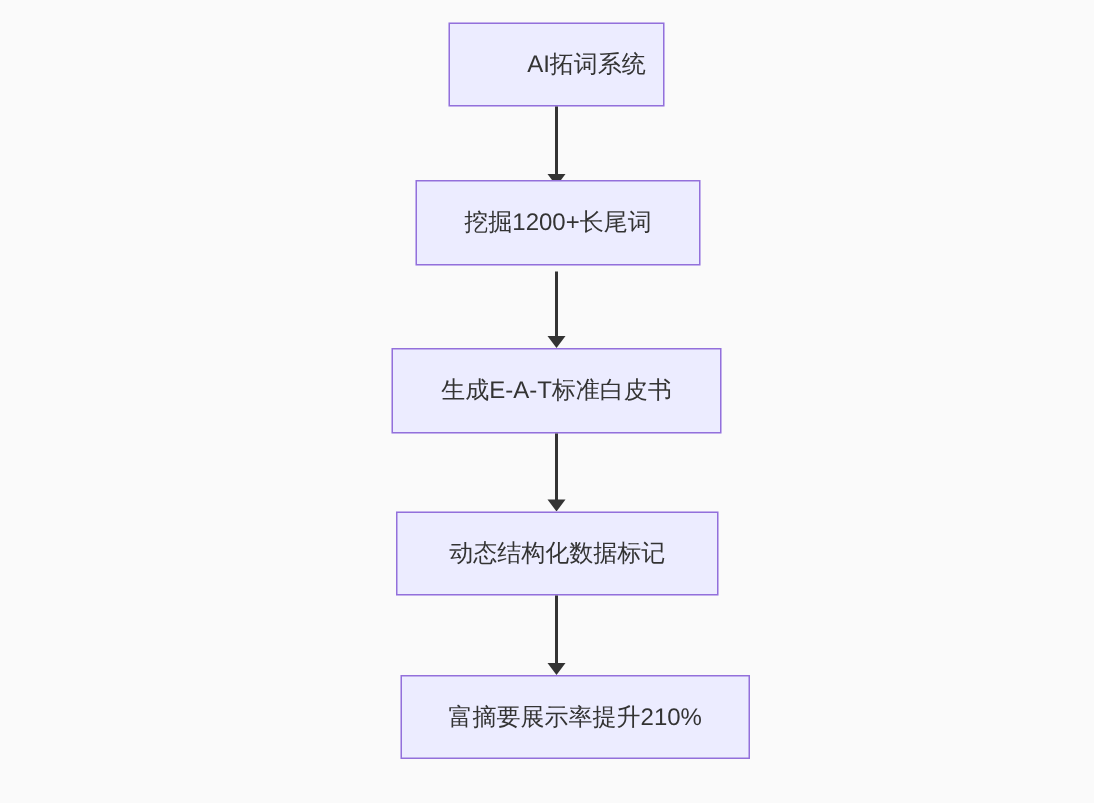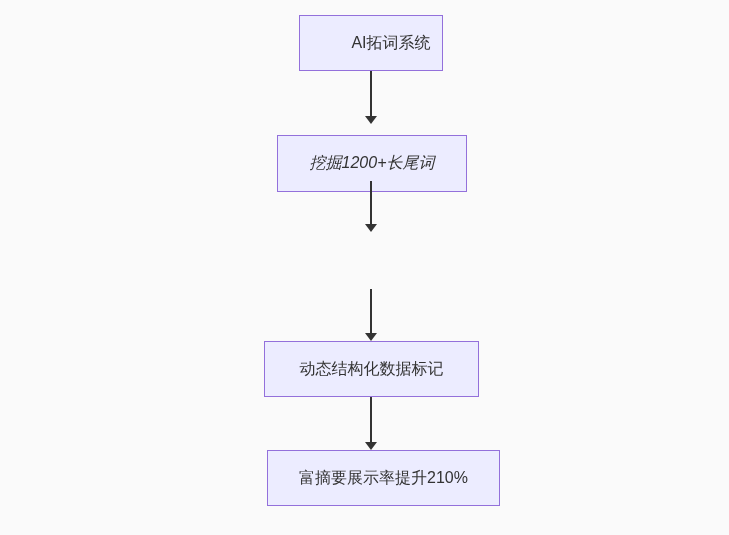--- a/index.html
+++ b/index.html
@@ -21,21 +21,21 @@
     border: 1px solid var(--node-border, #9370db);
     color: var(--text-color, #333333);
     font-size: 16px;
     display: flex;
     align-items: center;
     justify-content: center;
     text-align: center;
     white-space: nowrap;
   }
   .node-0 { left: 299px; top: 15px;  width: 144px; height: 56px; padding-left: 40px; }
-  .node-1 { left: 277px; top: 135px; width: 190px; height: 57px; font-style: italic; }
+  .node-1 { left: 277px; top: 120px; width: 190px; height: 57px; }
   .node-2 { left: 261px; top: 232px; width: 220px; height: 57px; }
   .node-3 { left: 264px; top: 341px; width: 215px; height: 56px; }
   .node-4 { left: 255px; top: 450px; width: 233px; height: 56px; margin-left: 12px; }
 
   .edge-shaft {
     position: absolute;
     left: 370px;
     width: 2px;
     background: var(--arrow-color, #333333);
   }
@@ -65,20 +65,21 @@
   <div class="node node-0">AI拓词系统</div>
 
   <div class="edge-shaft shaft-0"></div>
   <div class="edge-head head-0"></div>
 
   <div class="node node-1">挖掘1200+长尾词</div>
 
   <div class="edge-shaft shaft-1"></div>
   <div class="edge-head head-1"></div>
 
+  <div class="node node-2">生成E-A-T标准白皮书</div>
 
   <div class="edge-shaft shaft-2"></div>
   <div class="edge-head head-2"></div>
 
   <div class="node node-3">动态结构化数据标记</div>
 
   <div class="edge-shaft shaft-3"></div>
   <div class="edge-head head-3"></div>
 
   <div class="node node-4">富摘要展示率提升210%</div>

